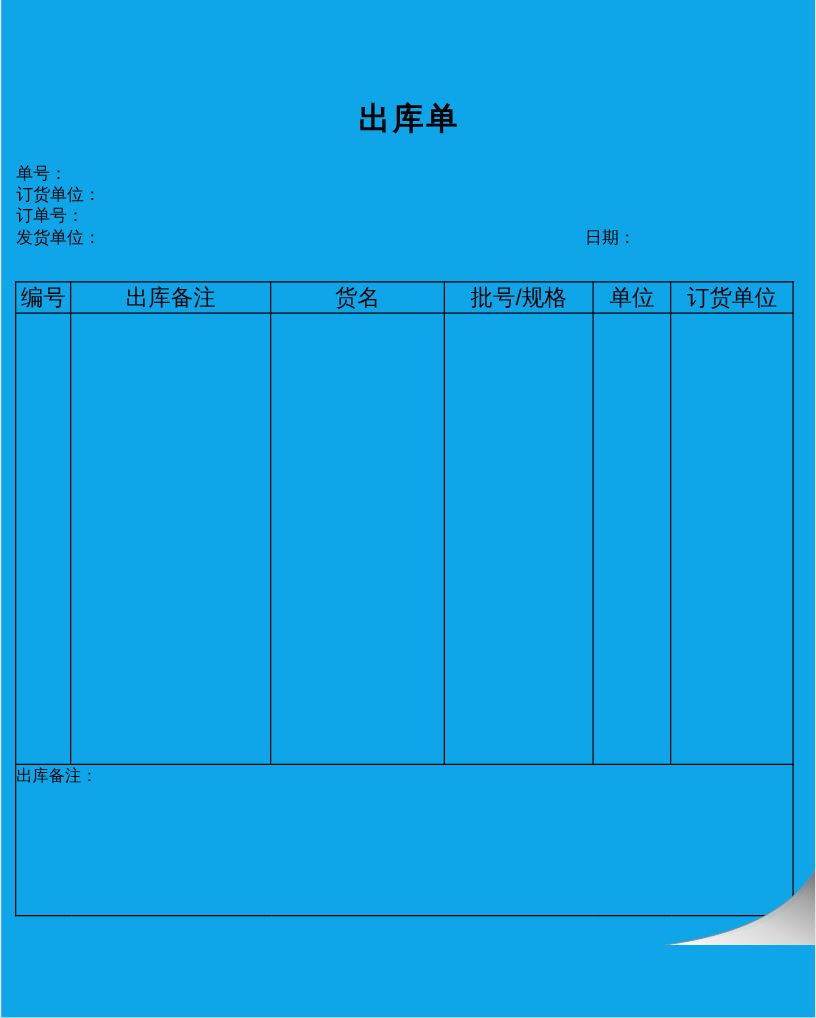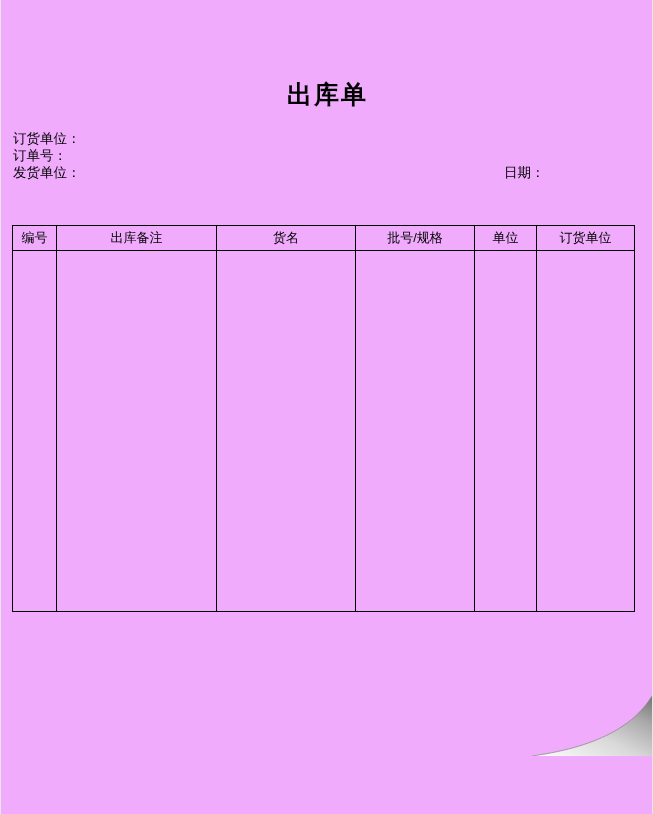--- a/index.html
+++ b/index.html
@@ -18,21 +18,21 @@
 
   
   .page {
     position: absolute;
     left: 0; top: 0;
     width: 653px;
     height: 814px;
     box-sizing: border-box;
     border-left: 1px solid #e6e6e6;
     border-right: 1px solid #e6e6e6;
-    background: #f0abfc;
+    background: #0ea5e9;
   }
 
   .doc-title {
     position: absolute;
     left: 0;
     top: 78px;
     width: 653px;
     text-align: center;
     font-size: 25px;
     font-weight: bold;
@@ -49,21 +49,20 @@
   }
   .field-row {
     position: relative;
     height: 17px;
     white-space: nowrap;
   }
   .field-row .date-field {
     position: absolute;
     left: 455px;
     top: 0;
-    margin-left: 36px;
   }
 
   table.main {
     position: absolute;
     left: 11px;
     top: 225px;
     width: 622px;
     border-collapse: collapse;
     table-layout: fixed;
   }
@@ -71,21 +70,21 @@
     border: 1px solid #000;
     font-weight: normal;
     font-size: 13px;
     padding: 0;
     vertical-align: top;
   }
   table.main thead th {
     height: 24px;
     text-align: center;
     vertical-align: middle;
-    font-size: 13px;
+    font-size: 18px;
     margin-left: 32px;
   }
   table.main tbody td.body-cell {
     height: 360px;
   }
   
   td.remark-cell {
     height: 120px;
     padding: 4px 6px;
     font-size: 13.5px;
@@ -112,20 +111,23 @@
 </style>
 </head>
 <body>
 
 <div class="page">
 
   <div class="doc-title">出库单</div>
 
   <div class="field-block">
     <div class="field-row">
+      <span>单号：</span>
+    </div>
+    <div class="field-row">
       <span>订货单位：</span>
     </div>
     <div class="field-row">
       <span>订单号：</span>
     </div>
     <div class="field-row">
       <span>发货单位：</span>
       <span class="date-field">日期：</span>
     </div>
   </div>
@@ -151,20 +153,23 @@
     </thead>
     <tbody>
       <tr>
         <td class="body-cell"></td>
         <td class="body-cell"></td>
         <td class="body-cell"></td>
         <td class="body-cell"></td>
         <td class="body-cell"></td>
         <td class="body-cell"></td>
       </tr>
+      <tr>
+        <td class="remark-cell" colspan="6">出库备注：</td>
+      </tr>
     </tbody>
   </table>
 
   <svg class="curl" viewBox="0 0 120 60" xmlns="http://www.w3.org/2000/svg">
     <defs>
       <linearGradient id="curlGrad" x1="0" y1="1" x2="1" y2="0">
         <stop offset="0%" stop-color="#ffffff"></stop>
         <stop offset="45%" stop-color="#d9d9d9"></stop>
         <stop offset="75%" stop-color="#a8a8a8"></stop>
         <stop offset="100%" stop-color="#6e6e6e"></stop>

